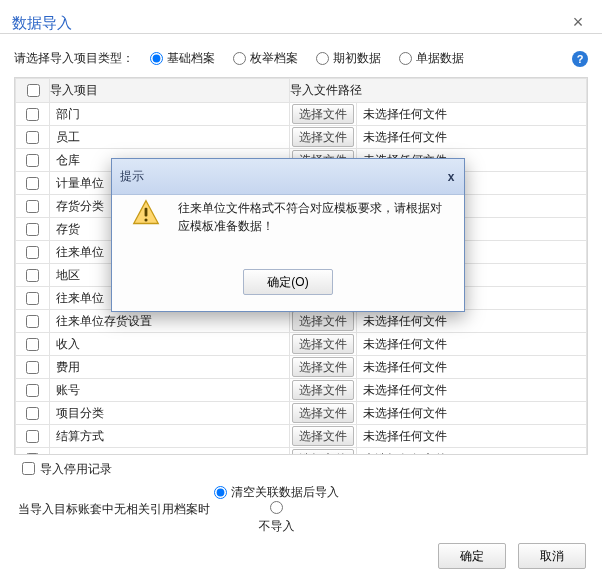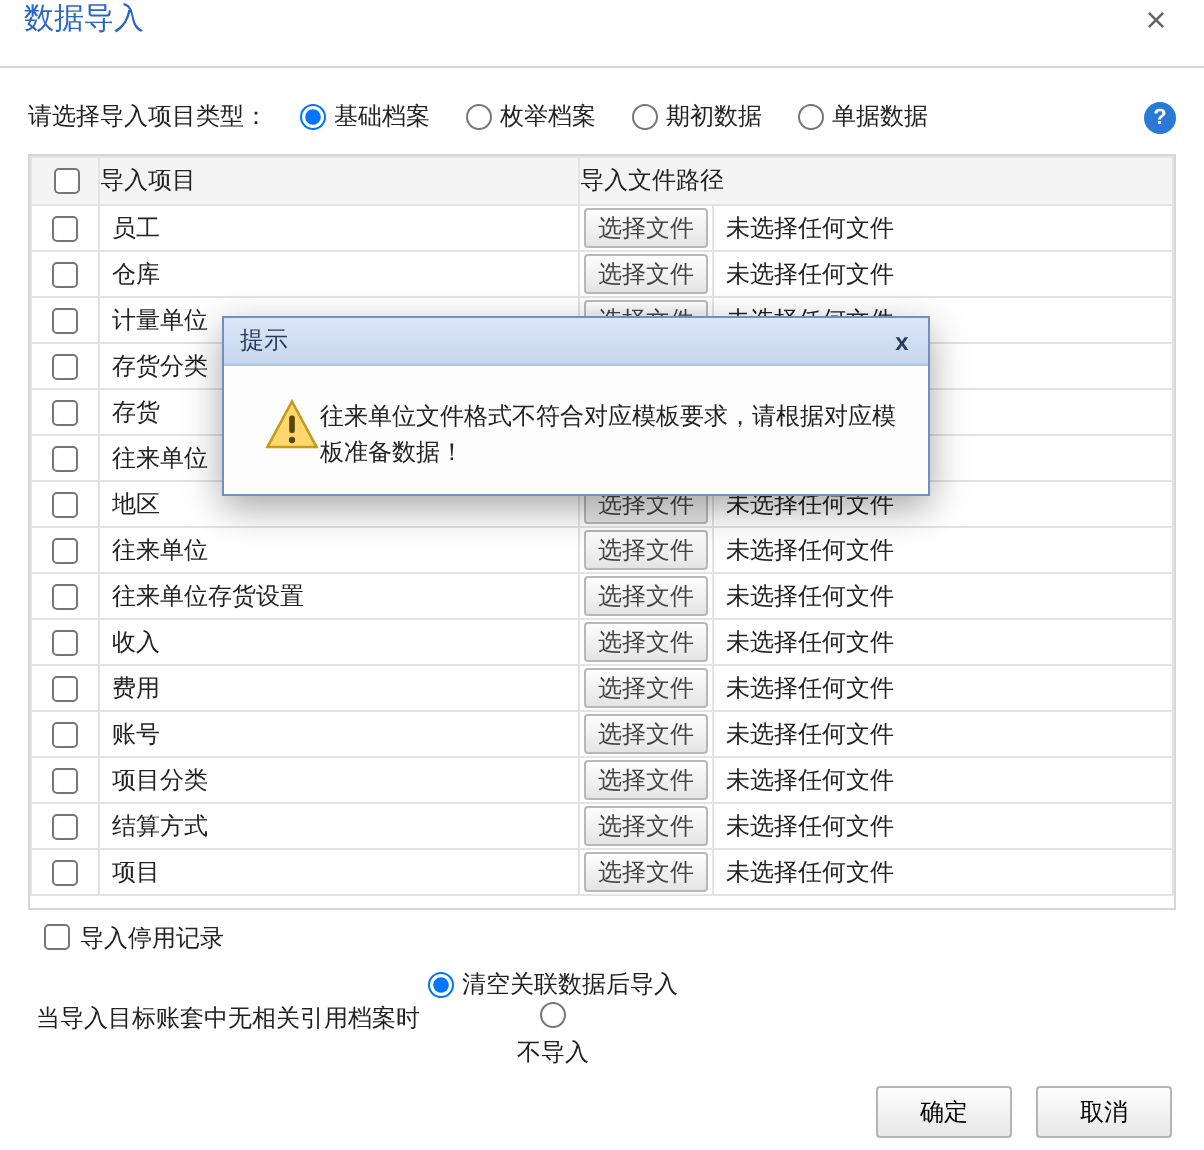--- a/index.html
+++ b/index.html
@@ -12,21 +12,21 @@
     width: 602px;
     height: 575px;
     position: relative;
   }
 
   
   .titlebar {
     height: 34px;
     border-bottom: 1px solid #d7d7d7;
     display: flex;
-    align-items: flex-start;
+    align-items: flex-end;
     padding: 0 8px 0 12px;
     justify-content: space-between;
   }
   .titlebar .title {
     color: #2b65c7;
     font-size: 15px;
     font-weight: 500;
   }
   .titlebar .close-x {
     font-size: 18px;
@@ -111,29 +111,29 @@
   .modal {
     position: absolute;
     left: 111px; top: 158px;
     width: 354px;
     background: #fdfdfd;
     border: 1px solid #6f8fbf;
     box-shadow: 0 6px 18px rgba(0,0,0,0.35);
     z-index: 50;
   }
   .modal-title {
-    height: 24px; display: flex; align-items: center; justify-content: space-between;
+    height: 36px; display: flex; align-items: center; justify-content: space-between;
     background: linear-gradient(#dce7f7, #c6d6ef);
     padding: 0 4px 0 8px; font-size: 12px; color: #2a3a5a;
     border-bottom: 1px solid #b1c3df;
   }
   .modal-title .mx { cursor: pointer; font-size: 12px; color: #2a3a5a; width: 18px; text-align: center; font-weight: bold; }
   .modal-body {
-    display: flex; align-items: flex-start; gap: 0;
-    padding: 16px 16px 6px 20px;
+    display: flex; align-items: flex-start; gap: 18px;
+    padding: 4px 16px 6px 20px;
     min-height: 64px;
   }
   .warn-icon {
     width: 28px; height: 28px; flex: 0 0 28px;
   }
   .warn-icon svg { width: 28px; height: 28px; }
   .modal-msg { font-size: 12px; line-height: 1.5; color: #222; }
   .modal-btns { display: flex; justify-content: center; padding: 10px 0 16px; }
   .modal-ok {
     min-width: 90px; height: 26px; font-size: 12px;
@@ -177,20 +177,26 @@
     <thead>
       <tr>
         <th class="col-chk">
           <input type="checkbox" style="">
         </th>
         <th class="col-proj">导入项目</th>
         <th colspan="2">导入文件路径</th>
       </tr>
     </thead>
     <tbody id="table-body">
+        <tr>
+          <td class="col-chk"><input type="checkbox" style=""></td>
+          <td class="cell-proj">部门</td>
+          <td class="col-btn"><button class="choose-btn">选择文件</button></td>
+          <td class="cell-path">未选择任何文件</td>
+        </tr>
         <tr>
           <td class="col-chk"><input type="checkbox" style=""></td>
           <td class="cell-proj">员工</td>
           <td class="col-btn"><button class="choose-btn">选择文件</button></td>
           <td class="cell-path">未选择任何文件</td>
         </tr>
         <tr>
           <td class="col-chk"><input type="checkbox" style=""></td>
           <td class="cell-proj">仓库</td>
           <td class="col-btn"><button class="choose-btn">选择文件</button></td>
@@ -310,13 +316,16 @@
   <div class="modal-body">
     <div class="warn-icon">
       <svg viewBox="0 0 32 32">
         <polygon points="16,2 30,28 2,28" fill="#ffd770" stroke="#c79a17" stroke-width="1.5"></polygon>
         <rect x="14.4" y="10" width="3.2" height="10" fill="#5b4500" rx="1.2"></rect>
         <circle cx="16" cy="24" r="1.8" fill="#5b4500"></circle>
       </svg>
     </div>
     <div class="modal-msg">往来单位文件格式不符合对应模板要求，请根据对应模板准备数据！</div>
   </div>
+  <div class="modal-btns">
+    <button class="modal-ok">确定(O)</button>
+  </div>
 </div>
 
 </body></html>

